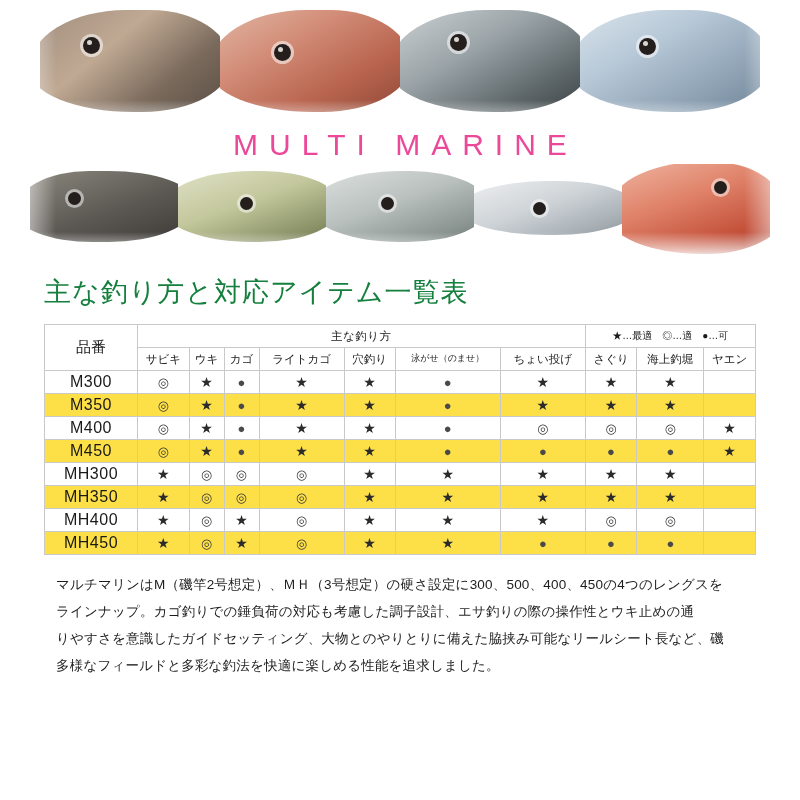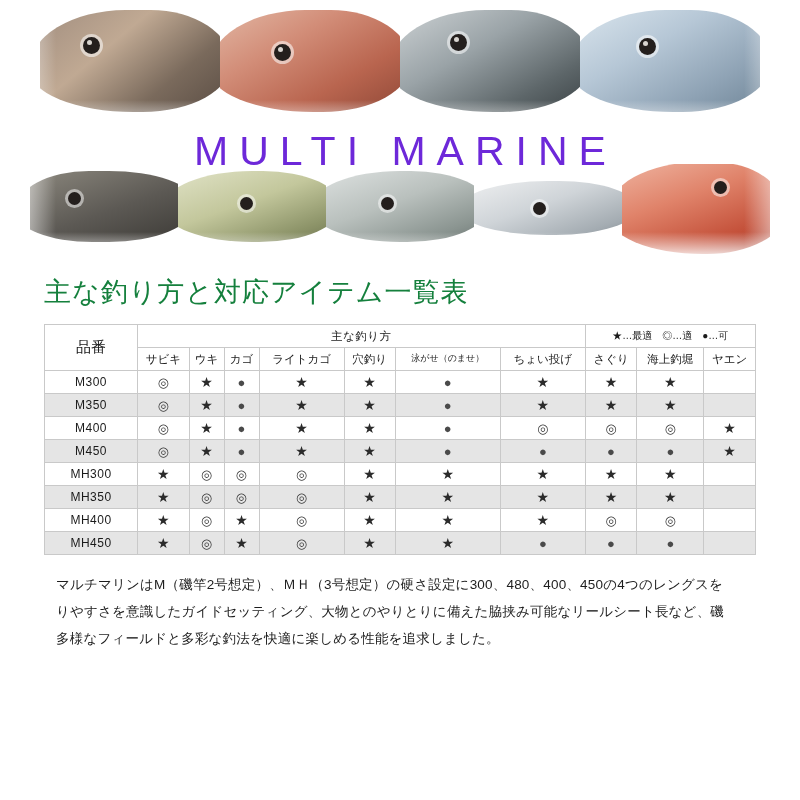--- a/index.html
+++ b/index.html
@@ -122,24 +122,24 @@
     left: 0; bottom: 0;
     width: 800px; height: 36px;
     background: linear-gradient(to bottom, rgba(255,255,255,0) 0%, #fff 78%);
   }
   .hero-title {
     position: absolute;
     left: 0; top: 128px;
     width: 800px;
     text-align: center;
     font-family: "Liberation Sans", sans-serif;
-    font-size: 41px;
+    font-size: 30px;
     font-weight: 400;
     letter-spacing: 11px;
-    color: #6d28d9;
+    color: #ec4899;
     text-indent: 11px;
   }
 
   
   .section-title {
     margin: 6px 0 0 44px;
     font-size: 27px;
     font-weight: 400;
     letter-spacing: 1px;
     color: #15803d;
@@ -179,23 +179,23 @@
   }
   .col-head {
     background: #ffffff;
     font-size: 11.5px;
     height: 26px;
   }
   .col-model {
     width: 92px;
   }
   .row-even td { background: #ffffff; }
-  .row-odd td { background: #e5e5e5; margin-top: 35px; }
+  .row-odd td { background: #fde047; margin-top: 35px; }
   .model-cell {
-    font-size: 12px;
+    font-size: 16px;
     letter-spacing: .5px;
   }
   .mark {
     font-size: 13px;
     line-height: 1;
     display: inline-block;
   }
   .mark.circle2 { font-size: 13px; color: #3a3a3a; }
   .mark.star { font-size: 14px; color: #2b2b2b; }
   .mark.dot { font-size: 13px; color: #4a4a4a; }
@@ -396,17 +396,18 @@
           <td><span class="mark dot">●</span></td>
           <td><span class="mark dot">●</span></td>
           <td></td>
         </tr>
       </tbody>
   </table>
 </div>
 
 <div class="copy">
   <div id="copy-lines">
-      <p>マルチマリンはM（磯竿2号想定）、ＭＨ（3号想定）の硬さ設定に300、480、400、450の4つのレングスを</p>
+      <p>マルチマリンはM（磯竿2号想定）、ＭＨ（3号想定）の硬さ設定に300、500、400、450の4つのレングスを</p>
+      <p>ラインナップ。カゴ釣りでの錘負荷の対応も考慮した調子設計、エサ釣りの際の操作性とウキ止めの通</p>
       <p>りやすさを意識したガイドセッティング、大物とのやりとりに備えた脇挟み可能なリールシート長など、磯</p>
       <p>多様なフィールドと多彩な釣法を快適に楽しめる性能を追求しました。</p>
     </div>
 </div>
 
 </body></html>

